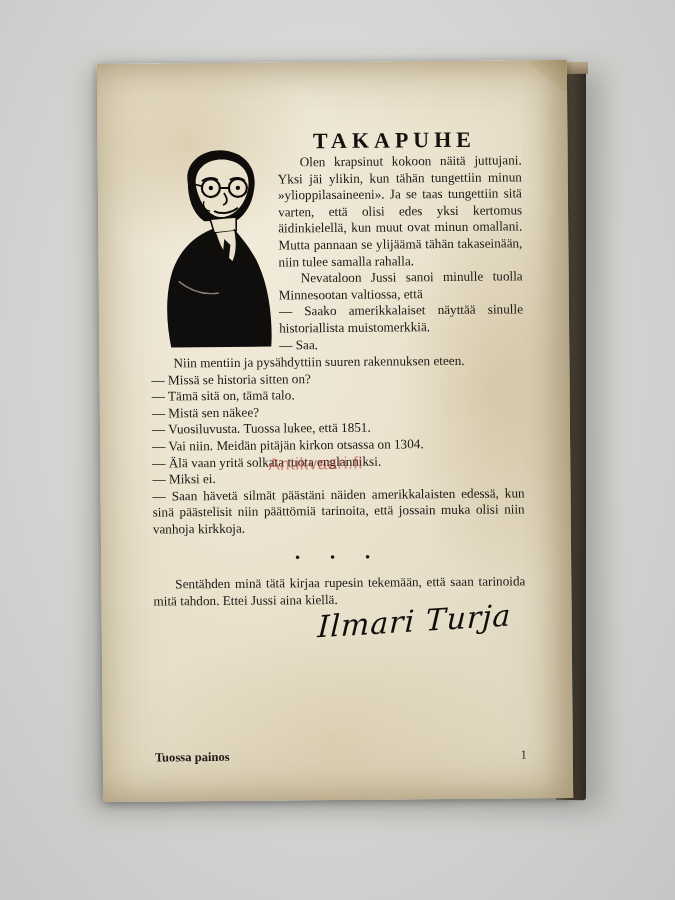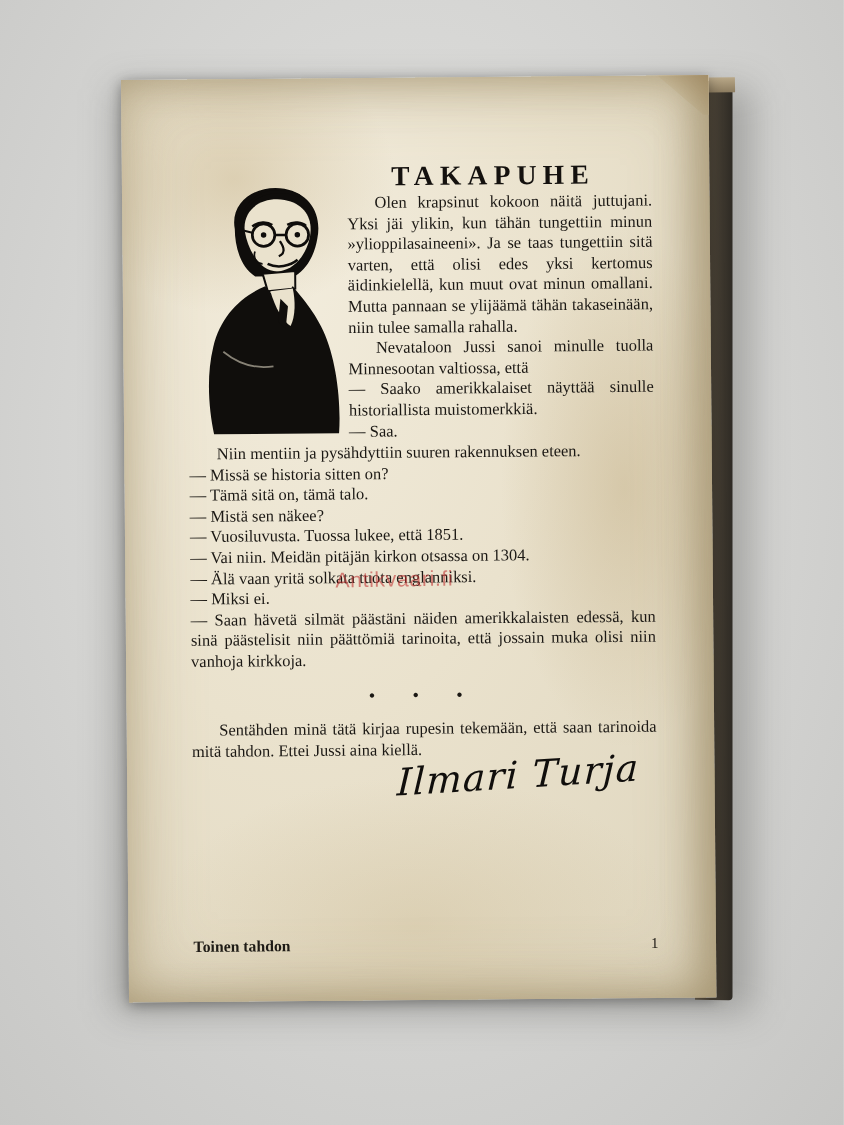--- a/index.html
+++ b/index.html
@@ -258,21 +258,21 @@
         </div>
 
         <div class="dots">• • •</div>
 
         <p>Sentähden minä tätä kirjaa rupesin tekemään, että saan tarinoida mitä tahdon. Ettei Jussi aina kiellä.</p>
 
         <div class="signature">Ilmari Turja</div>
       </div>
 
       <div class="footer">
-        <span>Toinen tahdon</span>
+        <span>Tuossa painos</span>
         <span class="page-no">1</span>
       </div>
     </div>
 
     <div class="watermark">Antikvaari.fi</div>
     <div class="edge-dark"></div>
   </div>
 </div>
 
 </body></html>

